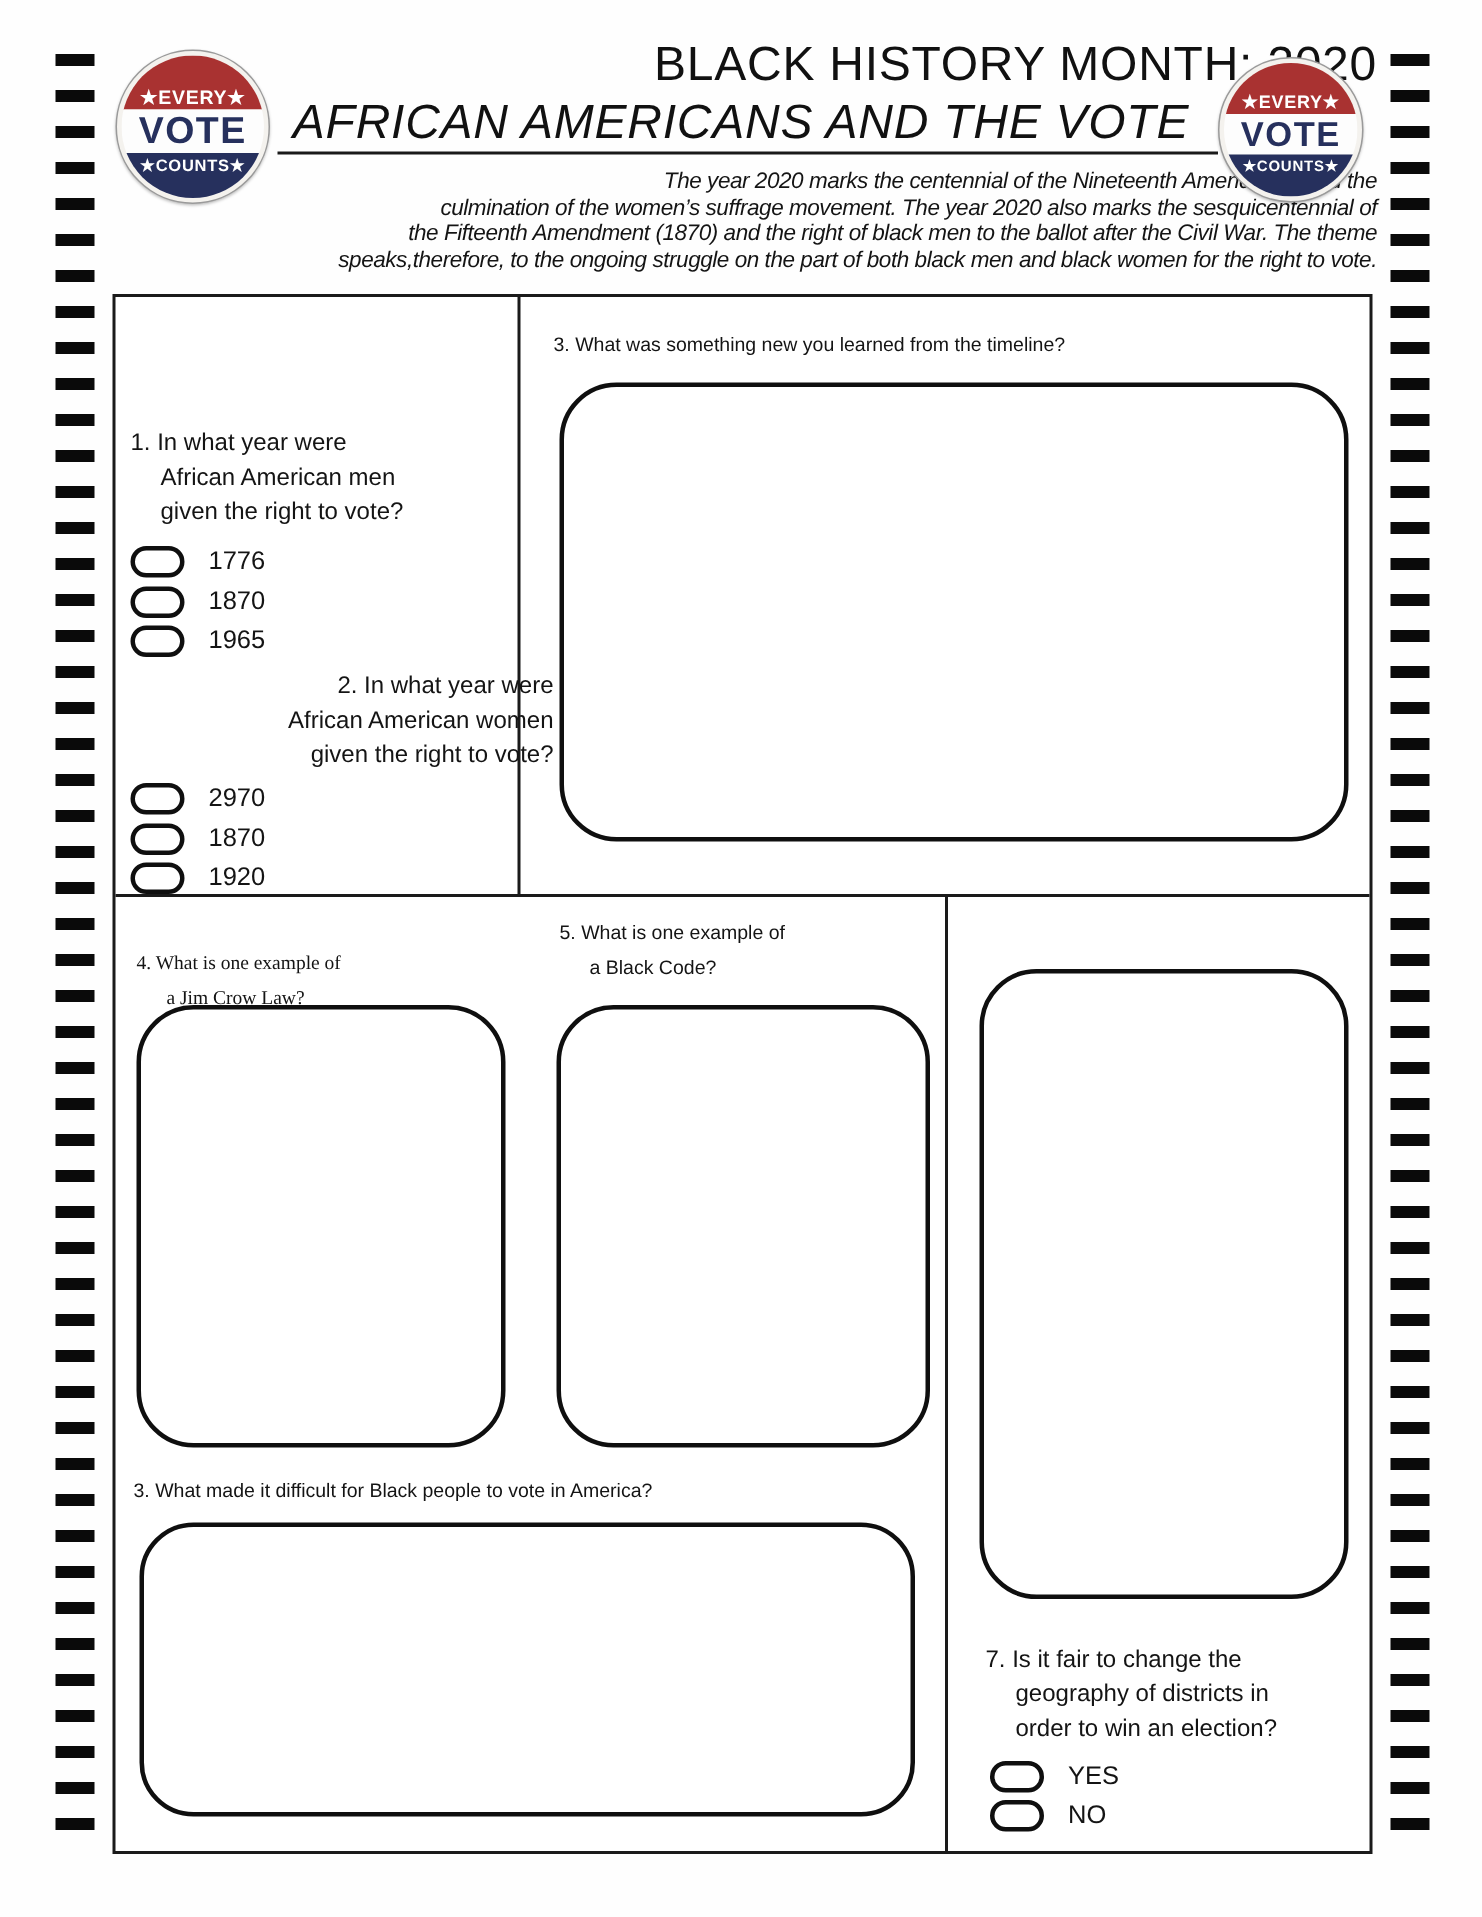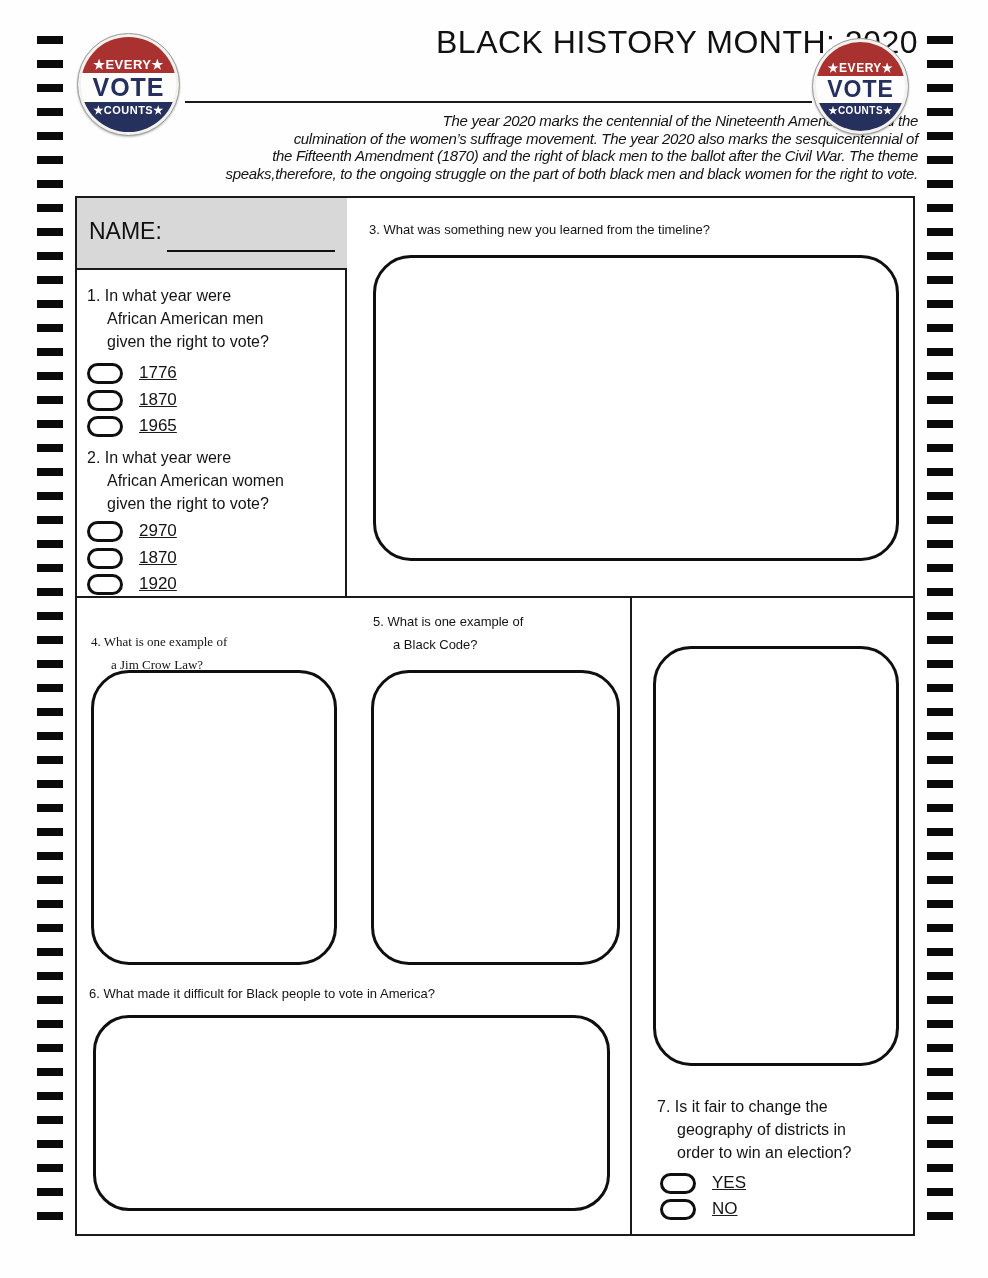--- a/index.html
+++ b/index.html
@@ -87,36 +87,37 @@
   .q-text{
     position:absolute;font-size:16px;line-height:23px;color:#141414;
     white-space:pre-line;padding-left:20px;text-indent:-20px;
   }
   .q-text.big{font-size:13px;}
   
   .answer-box{
     position:absolute;border:3px solid #0f0f0f;border-radius:38px;background:#fff;box-sizing:border-box;
   }
   
-  .opt-row{position:absolute;display:flex;align-items:flex-start;height:22px;text-decoration:underline;}
+  .opt-row{position:absolute;display:flex;align-items:center;height:22px;}
   .oval{
     display:inline-block;width:36px;height:21px;box-sizing:border-box;
     border:3px solid #0f0f0f;border-radius:11px;background:#fff;
   }
   .opt-label{margin-left:16px;font-size:17px;color:#141414;}
 </style>
 </head>
 <body>
 
 <div class="page">
 
   <div class="timing-strip left"></div>
   <div class="timing-strip right"></div>
 
   <div class="page-title">BLACK HISTORY MONTH: 2020</div>
+  <div class="page-subtitle">AFRICAN AMERICANS AND THE VOTE</div>
   <div class="header-rule"></div>
   <div class="intro">The year 2020 marks the centennial of the Nineteenth Amendment and the
 culmination of the women’s suffrage movement.  The year 2020 also marks the sesquicentennial of
 the Fifteenth Amendment (1870) and the right of black men to the ballot after the Civil War.  The theme
 speaks,therefore, to the ongoing struggle on the part of both black men and black women for the right to vote.</div>
 
   <div class="badge left-badge">
     <div class="badge-inner">
       <div class="badge-top">★EVERY★</div>
       <div class="badge-mid">VOTE</div>
@@ -131,42 +132,38 @@
       <div class="badge-bot">★COUNTS★</div>
     </div>
   </div>
 
   <div class="main-box">
 
     <div class="divider div-v1"></div>
     <div class="divider div-h"></div>
     <div class="divider div-v2"></div>
 
-    <div class="name-box">
-      <span class="name-label">NAME:</span>
-      <span class="name-line"></span>
-    </div>
 
     <div class="q-text" style="left:10px;top:86px;width:252px;">1. In what year were
 African American men
 given the right to vote?</div>
     <div class="opt-row" style="left:10px;top:165px;">
       <span class="oval"></span>
       <span class="opt-label">1776</span>
     </div>
     <div class="opt-row" style="left:10px;top:192px;">
       <span class="oval"></span>
       <span class="opt-label">1870</span>
     </div>
     <div class="opt-row" style="left:10px;top:218px;">
       <span class="oval"></span>
       <span class="opt-label">1965</span>
     </div>
 
-    <div class="q-text" style="left:10px;top:248px;width:262px;">2. In what year were
+    <div class="q-text" style="left:10px;top:248px;width:262px;text-align:right;">2. In what year were
 African American women
 given the right to vote?</div>
     <div class="opt-row" style="left:10px;top:323px;">
       <span class="oval"></span>
       <span class="opt-label">2970</span>
     </div>
     <div class="opt-row" style="left:10px;top:350px;">
       <span class="oval"></span>
       <span class="opt-label">1870</span>
     </div>
@@ -181,21 +178,21 @@
     <div class="q-text big" style="left:14px;top:432px;width:250px;font-family:Liberation Serif, serif;">4. What is one example of
 a Jim Crow Law?</div>
     <div class="answer-box" style="left:14px;top:472px;width:246px;height:295px;"></div>
 
     <div class="q-text big" style="left:296px;top:412px;width:250px;">5. What is one example of
 a Black Code?</div>
     <div class="answer-box" style="left:294px;top:472px;width:249px;height:295px;"></div>
 
     <div class="answer-box" style="left:576px;top:448px;width:246px;height:420px;"></div>
 
-    <div class="q-text big" style="left:12px;top:784px;width:530px;">6. What made it difficult for Black people to vote in America?</div>
+    <div class="q-text big" style="left:12px;top:784px;width:530px;">3. What made it difficult for Black people to vote in America?</div>
     <div class="answer-box" style="left:16px;top:817px;width:517px;height:196px;border-radius:36px;"></div>
 
     <div class="q-text" style="left:580px;top:897px;width:244px;">7. Is it fair to change the
 geography of districts in
 order to win an election?</div>
     <div class="opt-row" style="left:583px;top:975px;">
       <span class="oval"></span>
       <span class="opt-label">YES</span>
     </div>
     <div class="opt-row" style="left:583px;top:1001px;">

